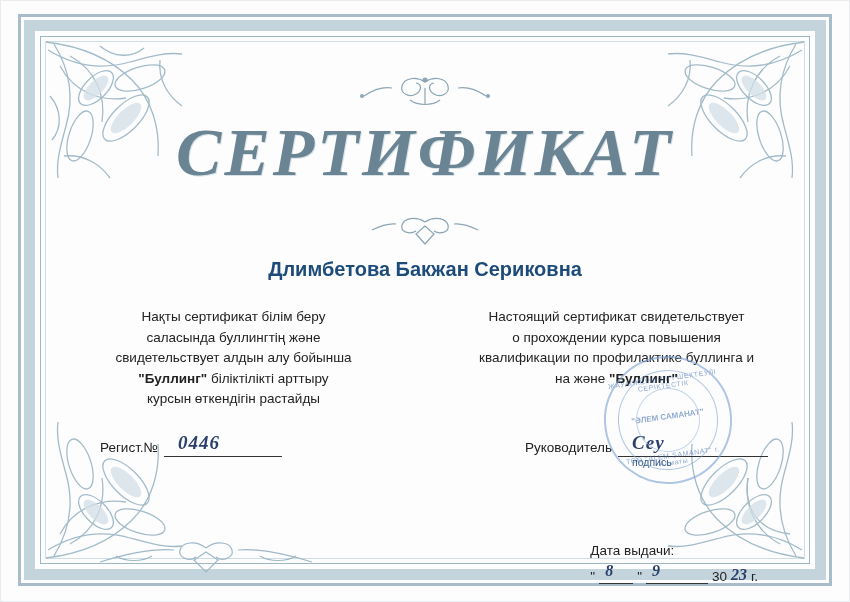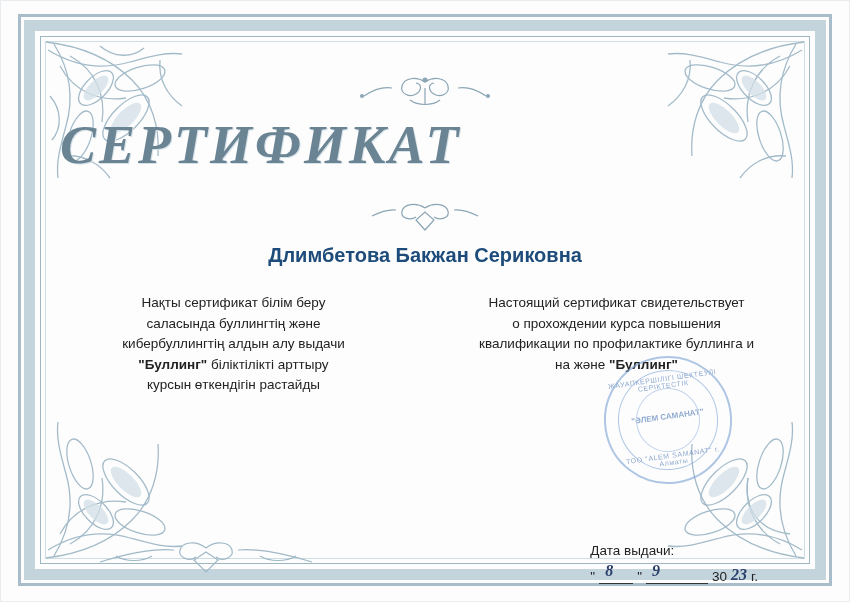--- a/index.html
+++ b/index.html
@@ -89,24 +89,25 @@
     bottom: 60px;
   }
 
   .top-flourish {
     text-align: center;
     margin-top: 14px;
     height: 40px;
   }
 
   .cert-title {
+    text-align: center;
     font-family: "Liberation Serif", serif;
     font-style: italic;
     font-weight: bold;
-    font-size: 54px;
+    font-size: 68px;
     letter-spacing: 3px;
     color: #6b8494;
     text-shadow: 1px 1px 0 #d6e2e8;
     margin-top: 4px;
     line-height: 1;
   }
 
   .mid-flourish {
     text-align: center;
     margin-top: 26px;
@@ -408,36 +409,51 @@
         </g>
       </svg>
     </div>
 
     <div class="recipient">Длимбетова Бакжан Сериковна</div>
 
     <div class="columns">
       <div class="col">
         <div>Нақты сертификат білім беру</div>
         <div>саласында буллингтің және</div>
-        <div>кибербуллингтің алдын алу выдачи</div>
+        <div>свидетельствует алдын алу бойынша</div>
         <div>
           <b>"Буллинг"</b><span> біліктілікті  арттыру</span>
         </div>
         <div>курсын өткендігін растайды</div>
       </div>
       <div class="col">
         <div>Настоящий сертификат свидетельствует</div>
         <div>о прохождении курса повышения</div>
         <div>квалификации по профилактике буллинга и</div>
         <div>
           <span>на және </span><b>"Буллинг"</b>
         </div>
       </div>
     </div>
 
+    <div class="sig-row">
+      <div class="sig-block left">
+        <span class="sig-label">Регист.№</span>
+        <span class="sig-line">
+          <span class="handwrite">0446</span>
+        </span>
+      </div>
+      <div class="sig-block right">
+        <span class="sig-label">Руководитель</span>
+        <span class="sig-line wide">
+          <span class="handwrite">Сеу</span>
+          <span class="sub-label">подпись</span>
+        </span>
+      </div>
+    </div>
 
   </div>
 
   <div class="stamp">
     <div class="stamp-top">ЖАУАПКЕРШІЛІГІ ШЕКТЕУЛІ СЕРІКТЕСТІК</div>
     <div class="stamp-mid">"ӘЛЕМ САМАНАТ"</div>
     <div class="stamp-bottom">ТОО "ALEM SAMANAT"  г. Алматы</div>
   </div>
 
   <div class="date-area">

